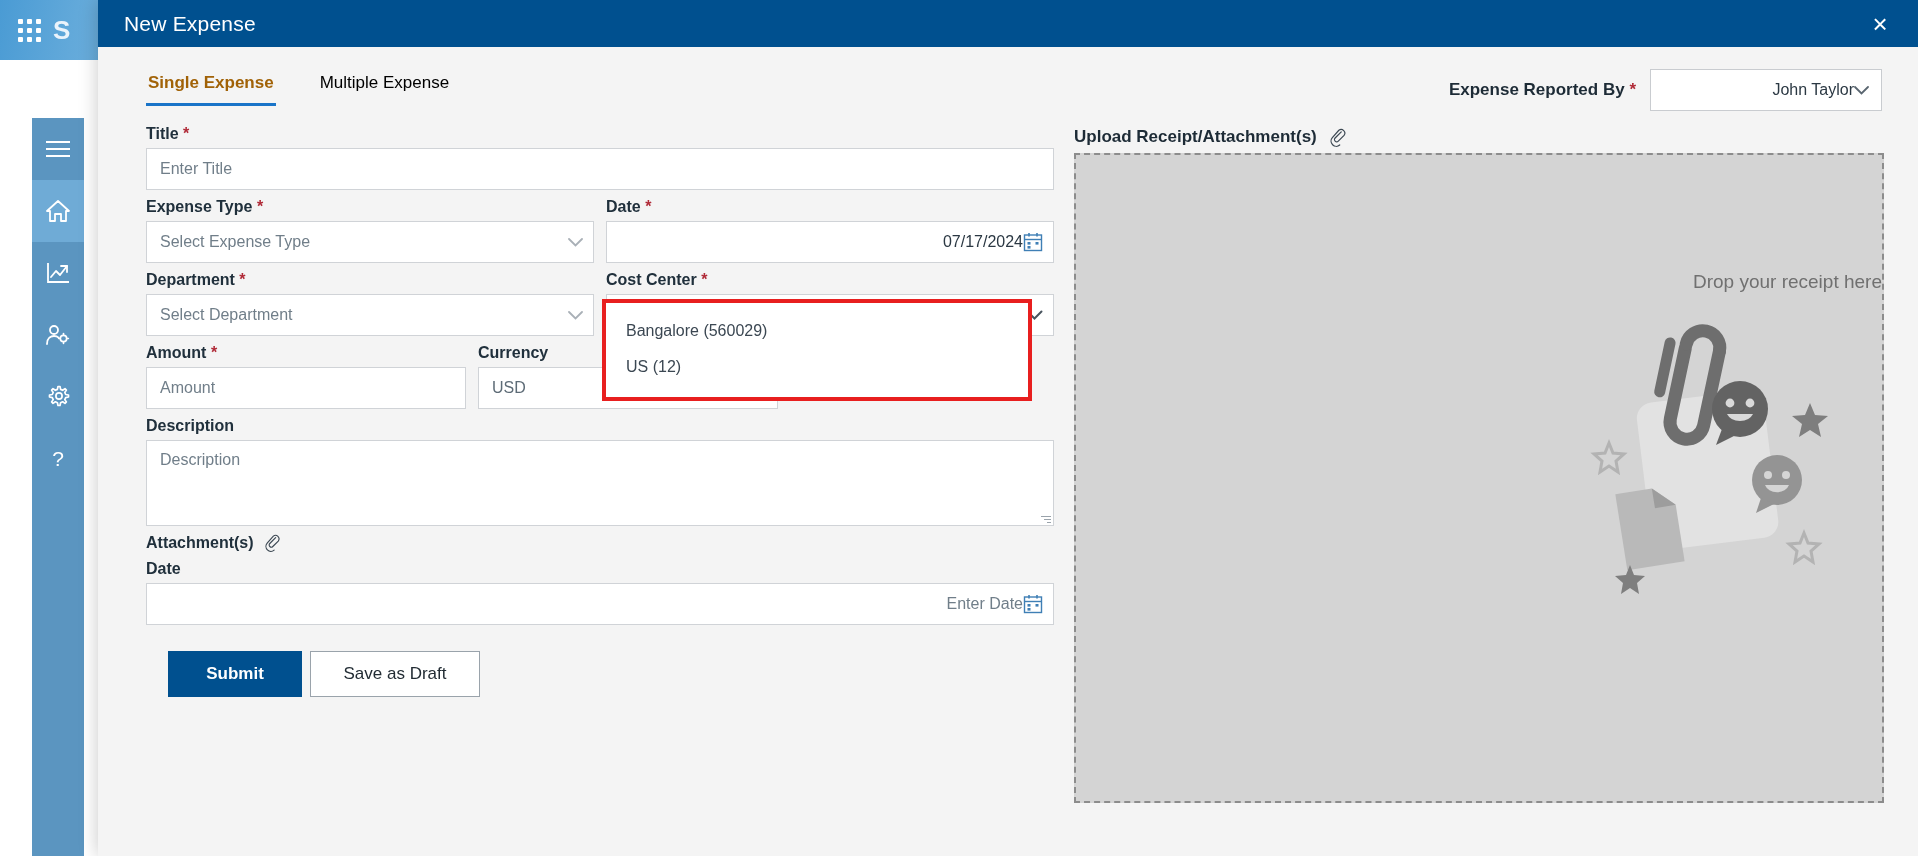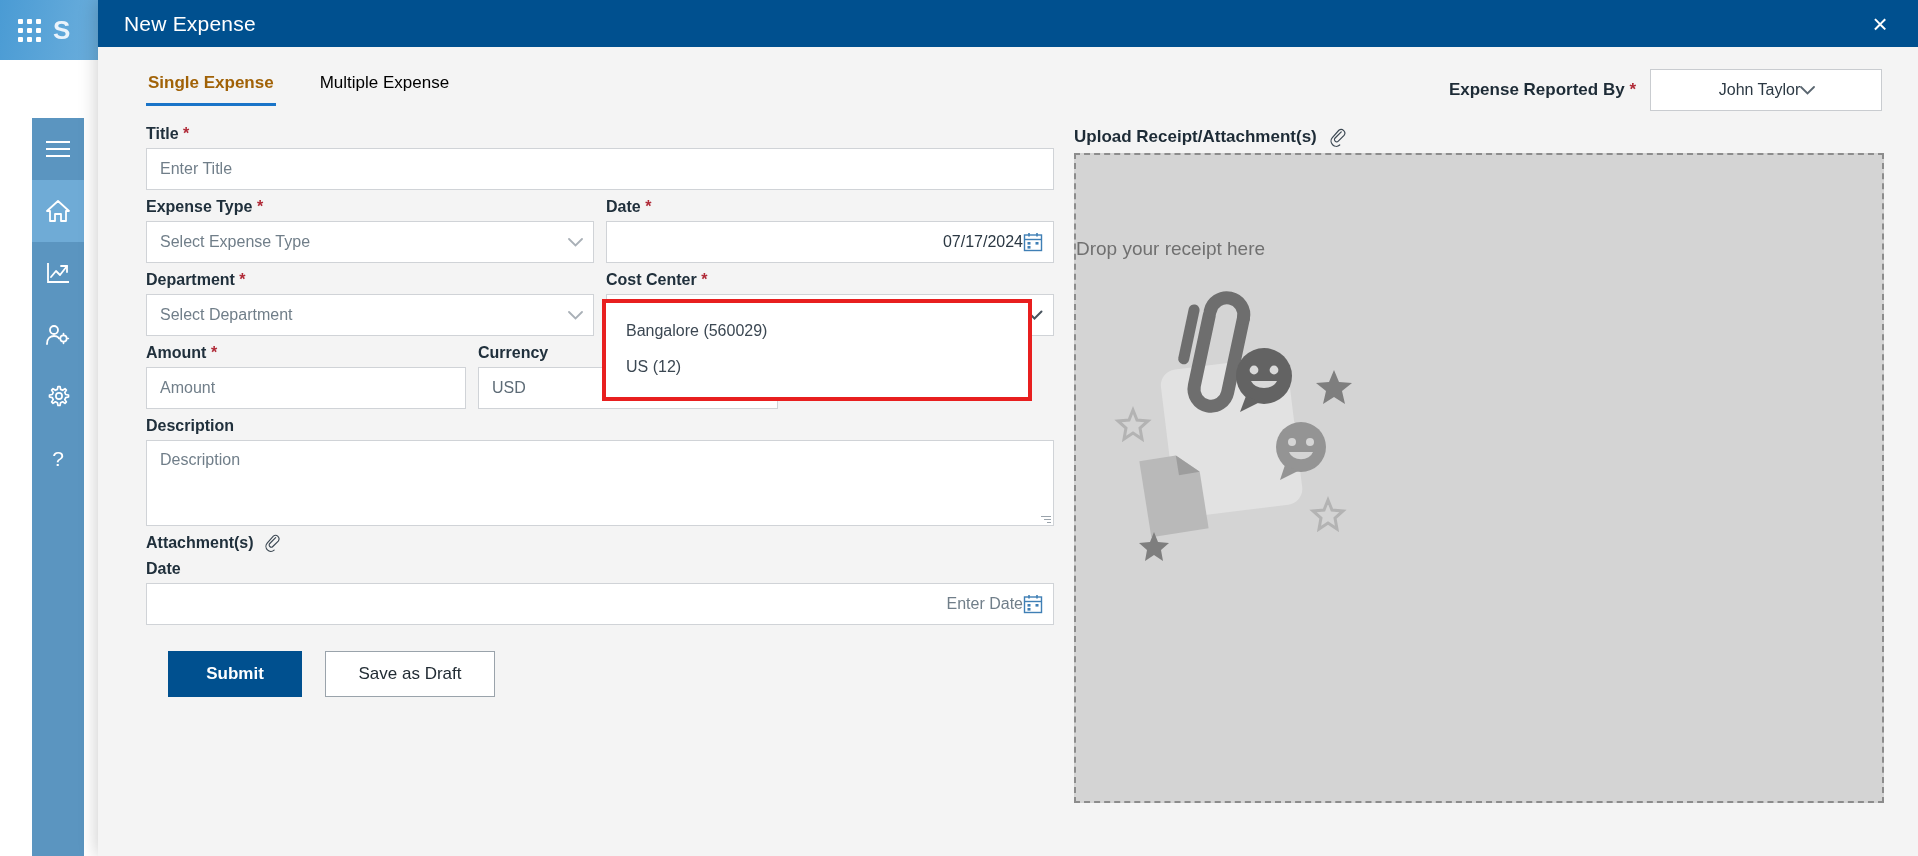--- a/index.html
+++ b/index.html
@@ -74,21 +74,21 @@
     font-size: 17px; color: #000000; padding: 8px 2px 10px; cursor:pointer;
     border-bottom: 3px solid transparent;
   }
   .tab.active { color:#a16207; font-weight:700; border-bottom-color:#1974c8; }
 
   .reported-by { display:flex; align-items:center; gap:14px; padding-right: 10px; padding-top:4px; }
   .reported-by-label { font-size:17px; color:#1d2b36; font-weight:600; }
   .req { color:#b02a37; font-weight:700; }
   .rb-select {
     width: 232px; height: 42px; background:#ffffff; border:1px solid #c9ccd0;
-    display:flex; align-items:center; justify-content:center;
+    display:flex; align-items:center; justify-content:flex-end;
     padding: 0 12px 0 14px; font-size:16px; color:#2b3843; cursor:pointer;
   }
 
   
   .content { display:flex; gap: 0; padding-top: 6px; }
   .col-left { width: 930px; padding-left: 22px; }
   .col-right { flex:1; padding-left: 20px; padding-right: 8px; }
 
   .field-label {
     font-size:16px; color:#20303c; font-weight:600; margin: 8px 0 5px;
@@ -128,26 +128,26 @@
   }
   .cc-option {
     font-size:16px; color:#3b4752; padding: 9px 20px; cursor:pointer;
   }
 
   
   .upload-head { display:flex; align-items:center; gap:12px; padding: 10px 0 6px; }
   .upload-title { font-size:17px; color:#1d2b36; font-weight:600; }
   .dropzone {
     height: 650px; background:#d4d4d4; border: 2px dashed #8c8c8c;
-    display:flex; flex-direction:column; align-items:flex-start; padding-top: 83px;
+    display:flex; flex-direction:column; align-items:flex-end; padding-top: 116px;
   }
   .dropzone-text { font-size:19px; color:#707070; margin-bottom: 10px; }
 
   .footer-actions {
-    display:flex; gap: 23px; padding: 26px 0 0 22px;
+    display:flex; gap: 8px; padding: 26px 0 0 22px;
   }
   .btn {
     height: 46px; font-size:17px; display:flex; align-items:center; justify-content:center;
     cursor:pointer; font-family:"Liberation Sans", sans-serif;
   }
   .btn-primary { background:#00508f; color:#ffffff; width: 134px; font-weight:700; }
   .btn-secondary { background:#ffffff; color:#222c34; border:1px solid #9aa3ab; width: 170px; }
 
   .icon-inline { flex: 0 0 auto; }
 </style>

